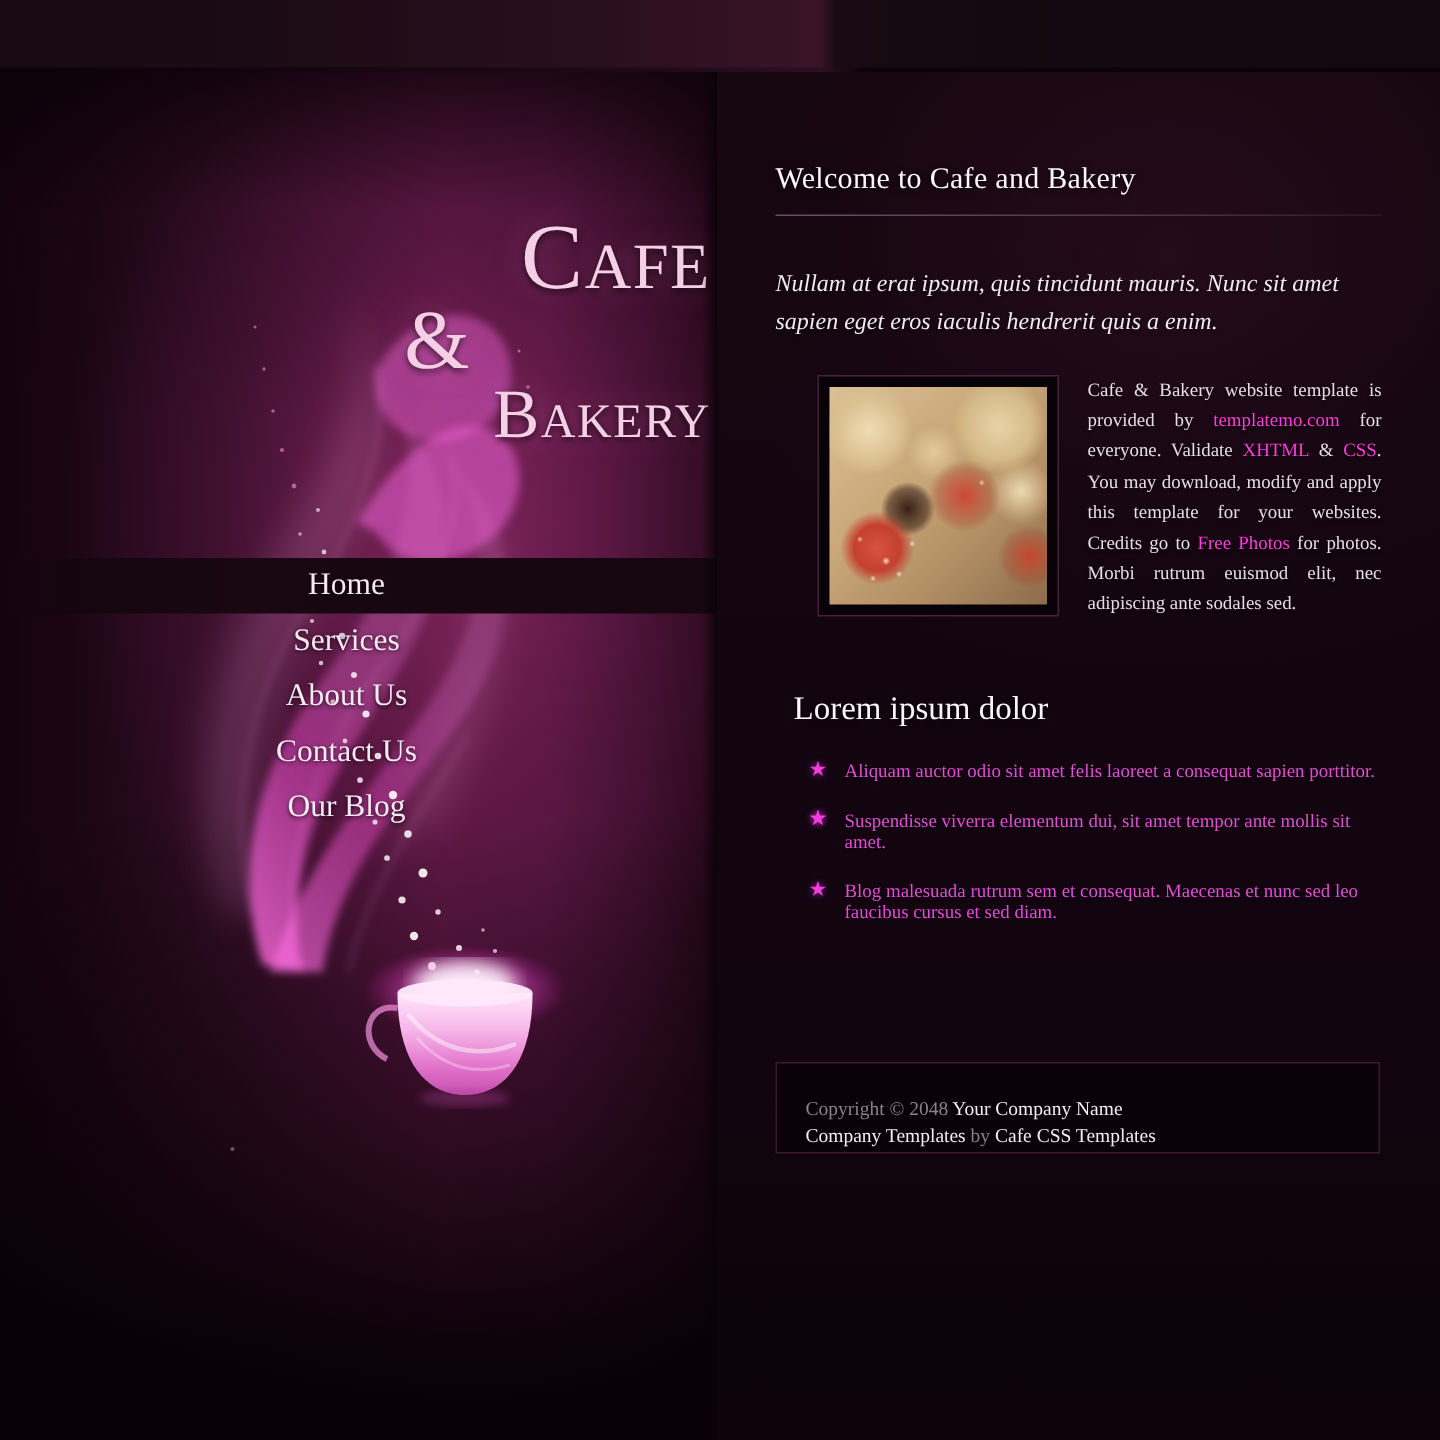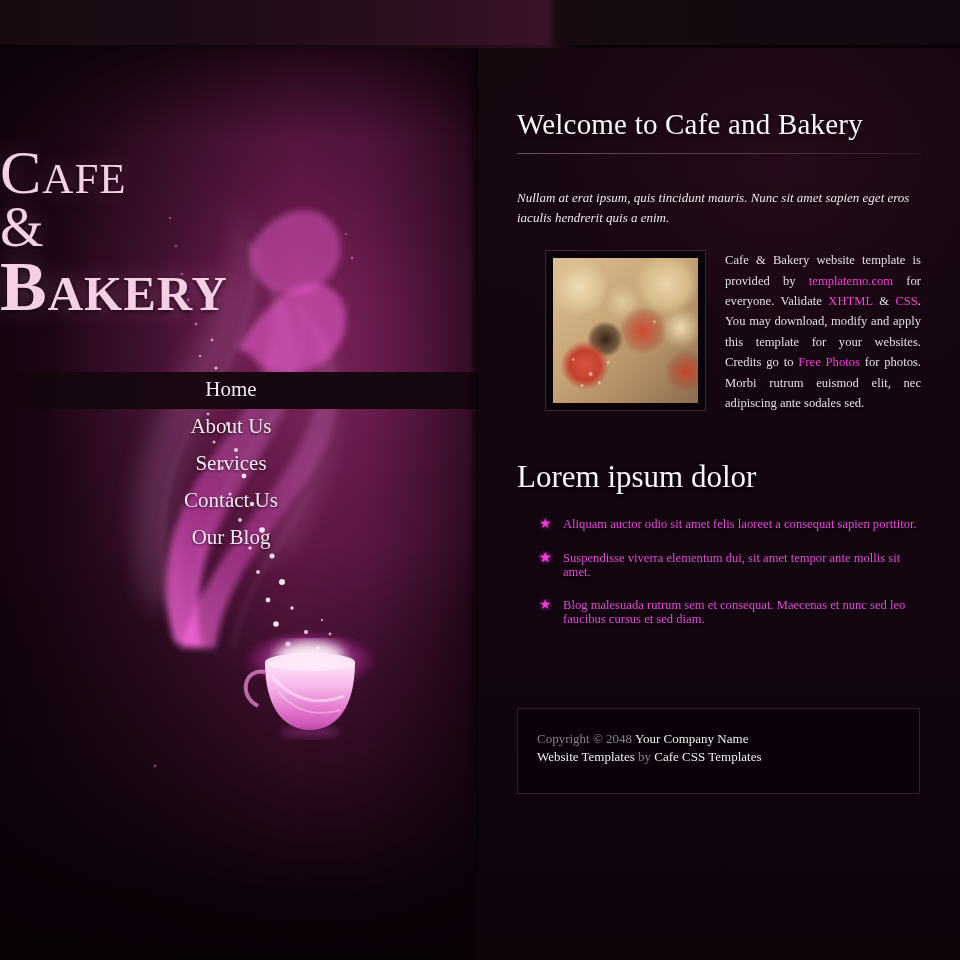--- a/index.html
+++ b/index.html
@@ -77,29 +77,29 @@
   }
 
   
   .art { position:absolute; left:0; top:0; width:478px; height:912px; pointer-events:none; }
 
   
   .logo {
     position: absolute;
     left: 0; top: 95px;
     width: 478px;
-    text-align: left;
+    text-align: right;
     padding-right: 4px;
     color: #f4cfe6;
     line-height: 0.94;
     text-shadow: 0 2px 5px rgba(0,0,0,0.65), 0 0 22px rgba(255,160,225,0.30);
   }
   .logo .l1 { display:block; font-size: 62px; letter-spacing: 1px; font-variant: small-caps; }
   .logo .l2 { display:block; font-size: 56px; letter-spacing: 1px; padding-right: 160px; }
-  .logo .l3 { display:block; font-size: 70px; letter-spacing: 1px; font-variant: small-caps; font-weight: bold; }
+  .logo .l3 { display:block; font-size: 46px; letter-spacing: 1px; font-variant: small-caps; }
 
   
   nav {
     position: absolute;
     left: 0; top: 324px;
     width: 478px;
   }
   .navitem {
     display: block;
     text-align: center;
@@ -120,36 +120,36 @@
     left: 478px; top: 48px;
     width: 482px; height: 912px;
     background:
       radial-gradient(ellipse 420px 360px at 300px 120px, rgba(60,18,44,0.40) 0%, rgba(30,8,22,0.10) 55%, rgba(12,3,9,0) 80%),
       linear-gradient(to bottom, #17070f 0%, #140610 30%, #120510 62%, #0d0309 100%);
   }
 
   .content { position:absolute; left: 39px; top: 60px; width: 404px; }
 
   h1.page-title {
-    font-size: 29px;
+    font-size: 20px;
     font-weight: normal;
     color: #fdf6fb;
     letter-spacing: 0.2px;
     text-shadow: 0 1px 4px rgba(0,0,0,0.8);
   }
   .rule {
     margin-top: 12px;
     height: 1px;
     background: linear-gradient(to right, rgba(225,190,215,0.40) 0%, rgba(190,150,185,0.30) 60%, rgba(150,110,145,0.14) 100%);
   }
 
   p.intro {
     margin-top: 34px;
     font-style: italic;
-    font-size: 13px;
+    font-size: 16px;
     line-height: 1.55;
     color: #f2eaf1;
     text-shadow: 0 1px 2px rgba(0,0,0,0.7);
   }
 
   
   .media { margin-top: 22px; display: flex; align-items: flex-start; padding-left: 28px; }
 
   .figure {
     flex: 0 0 auto;
@@ -191,24 +191,25 @@
     line-height: 1.62;
     color: #e7dde6;
     text-align: justify;
     text-shadow: 0 1px 2px rgba(0,0,0,0.6);
   }
   .bodytext a { color: #ff3ddc; text-decoration: none; cursor:pointer; }
 
   
   h2.section-title {
     margin-top: 46px;
-    font-size: 31px;
+    font-size: 22px;
     font-weight: normal;
     color: #fdf6fb;
     text-shadow: 0 1px 4px rgba(0,0,0,0.8);
+    margin-left: 12px;
   }
 
   ul.featured { list-style: none; margin-top: 22px; }
   ul.featured li {
     position: relative;
     padding-left: 46px;
     margin-bottom: 19px;
     font-size: 12.6px;
     line-height: 1.12;
     color: #e64bd8;
@@ -221,21 +222,21 @@
     color: #f13ce0;
     font-size: 14px;
     line-height: 12px;
     text-shadow: 0 0 5px rgba(241,60,224,0.6);
   }
 
   
   footer {
     position: absolute;
     left: 517px; top: 708px;
-    width: 403px; height: 86px;
+    width: 403px; height: 61px;
     border: 1px solid #3b1a2d;
     background: #0a0208;
   }
   .fline {
     font-size: 13px;
     line-height: 1.38;
     color: #f3ecf2;
     text-shadow: 0 1px 2px rgba(0,0,0,0.7);
   }
   .finner { padding: 21px 0 0 19px; }
@@ -358,22 +359,22 @@
     </svg>
 
     <div class="logo">
       <span class="l1">Cafe</span>
       <span class="l2">&amp;</span>
       <span class="l3">Bakery</span>
     </div>
 
     <nav>
       <a class="navitem active" href="#">Home</a>
+      <a class="navitem" href="#">Services</a>
       <a class="navitem" href="#">About Us</a>
-      <a class="navitem" href="#">Services</a>
       <a class="navitem" href="#">Contact Us</a>
       <a class="navitem" href="#">Our Blog</a>
     </nav>
 
     <div class="redge"></div>
   </div>
 
   <div class="rightcol">
     <div class="content">
 
@@ -408,17 +409,17 @@
           <span>Blog malesuada rutrum sem et consequat. Maecenas et nunc sed leo faucibus cursus et sed diam.</span>
         </li>
       </ul>
 
     </div>
   </div>
 
   <footer>
     <div class="finner">
       <div class="fline"><span class="muted">Copyright © 2048</span> <span>Your Company Name</span></div>
-      <div class="fline"><span>Website Templates</span> <span class="muted">by</span> <span>Cafe CSS Templates</span></div>
+      <div class="fline"><span>Company Templates</span> <span class="muted">by</span> <span>Cafe CSS Templates</span></div>
     </div>
   </footer>
 
 </div>
 
 </body></html>

